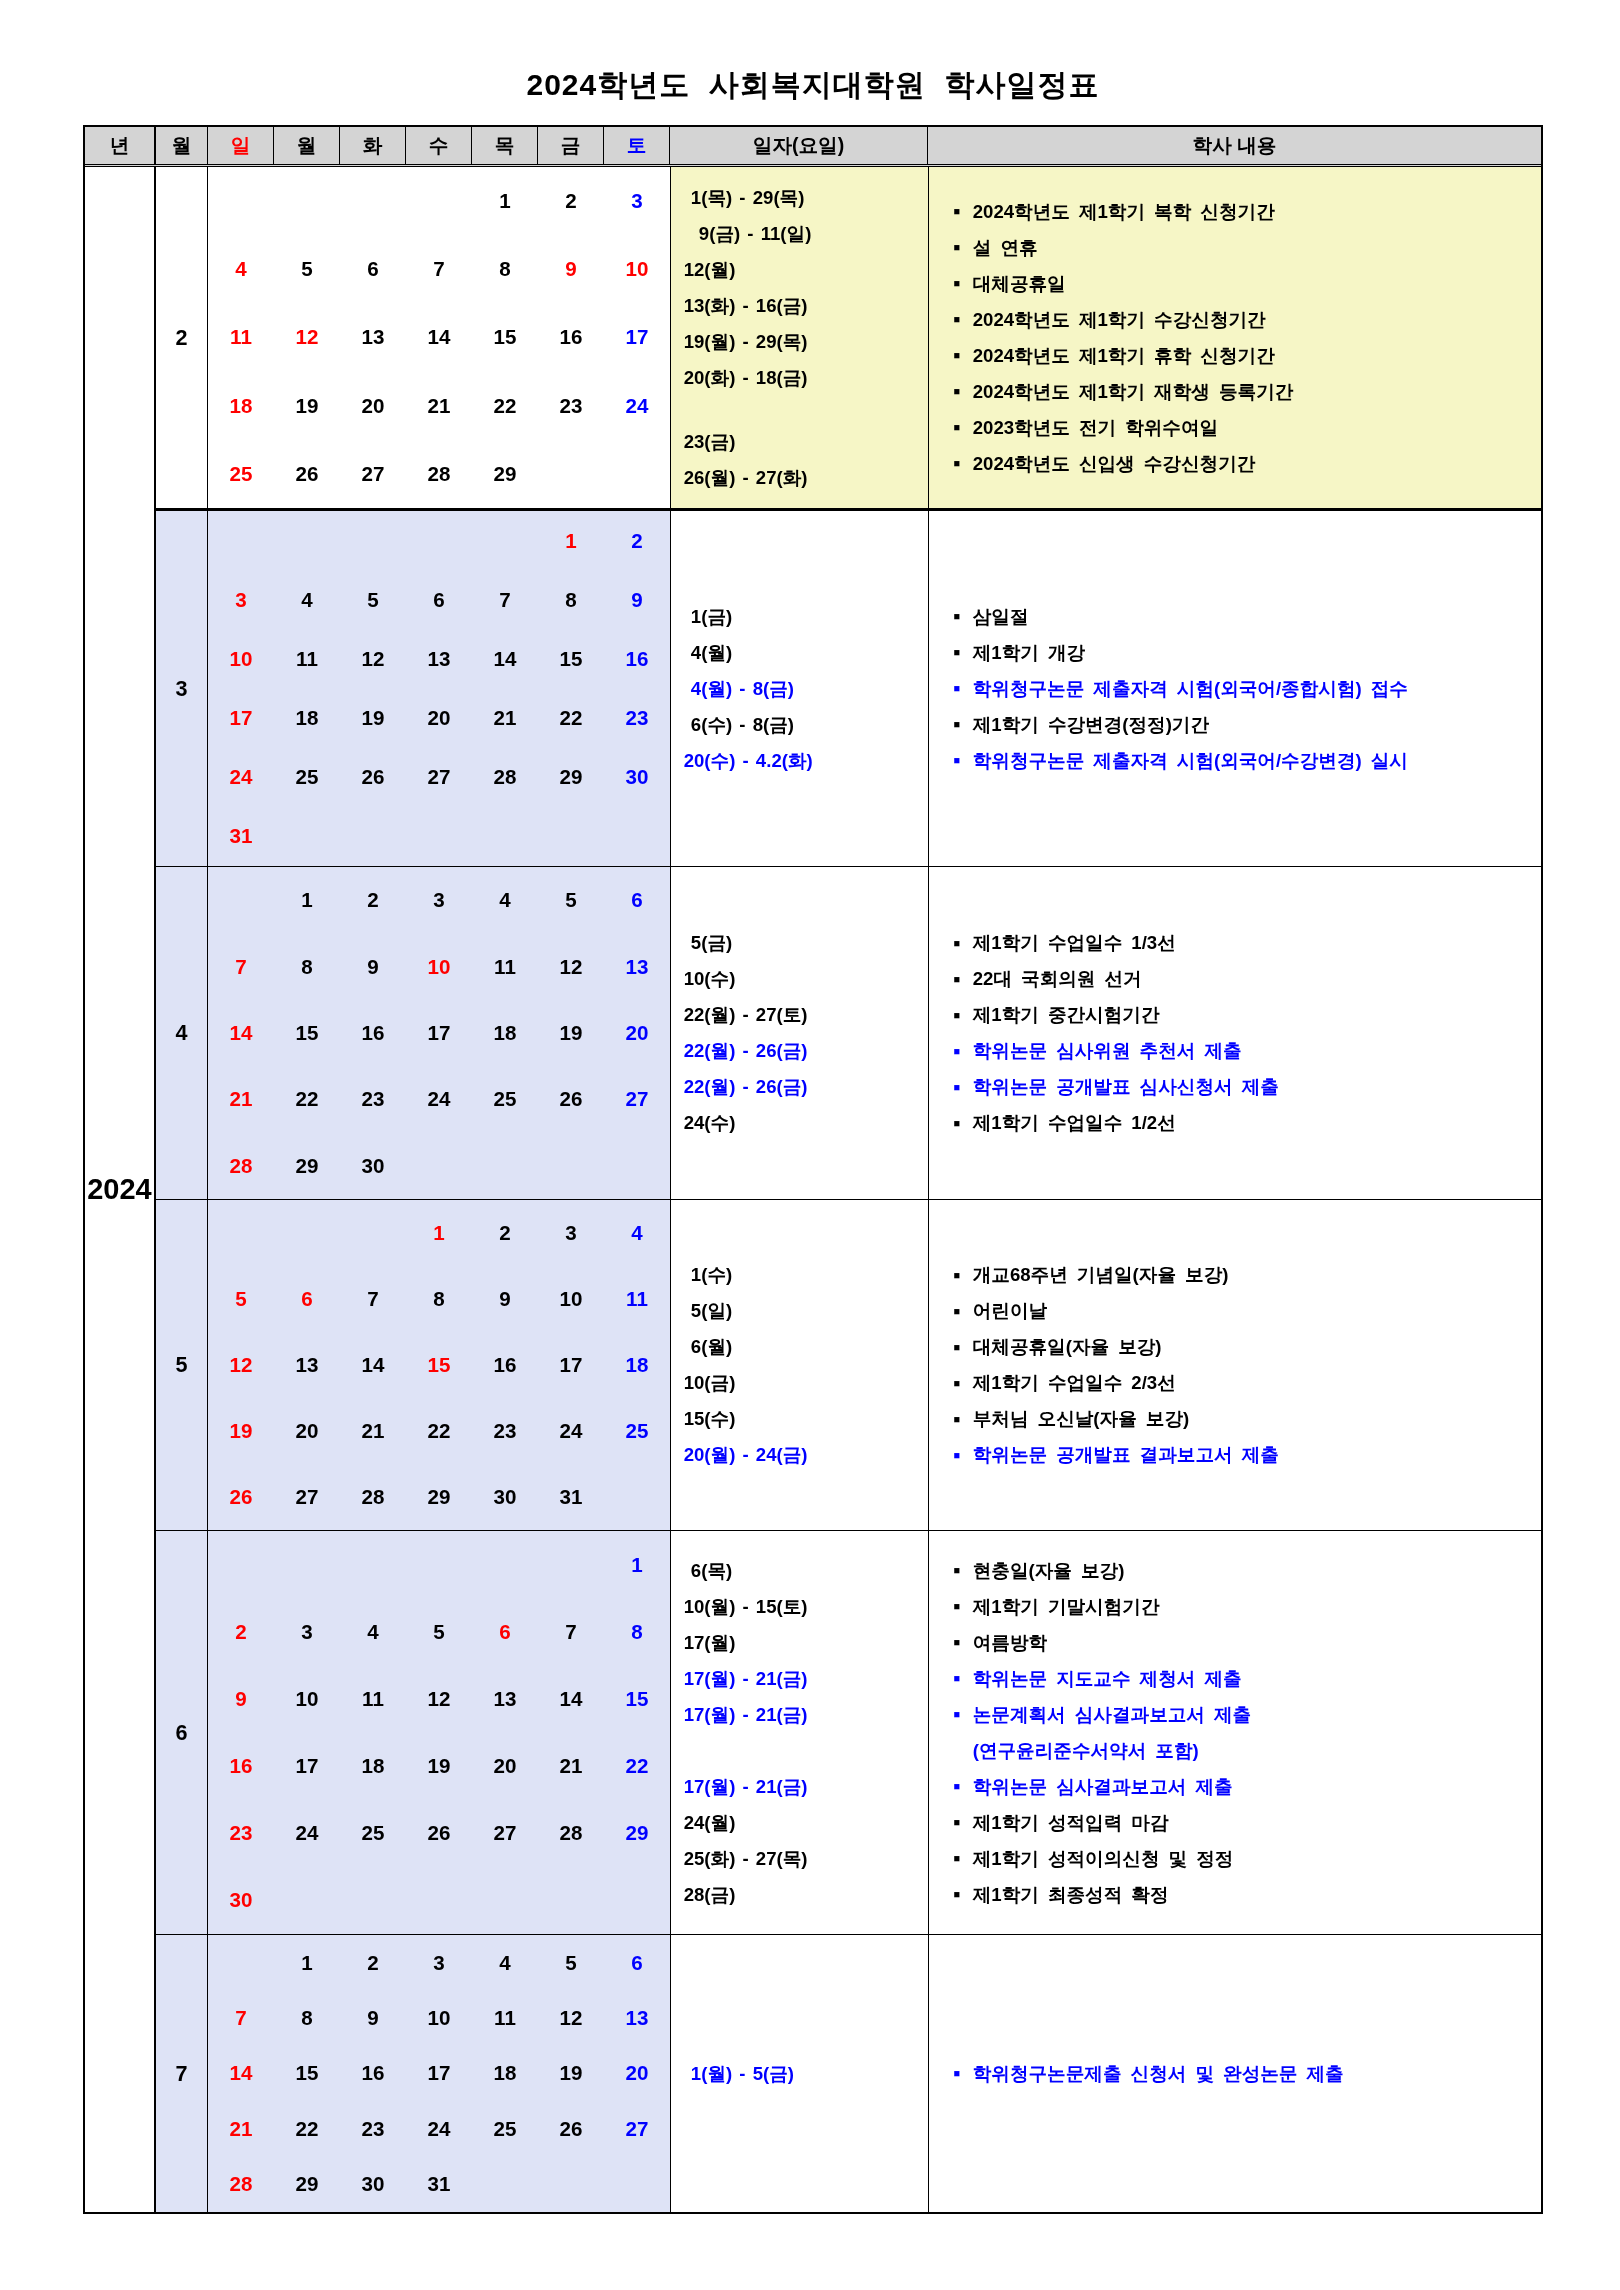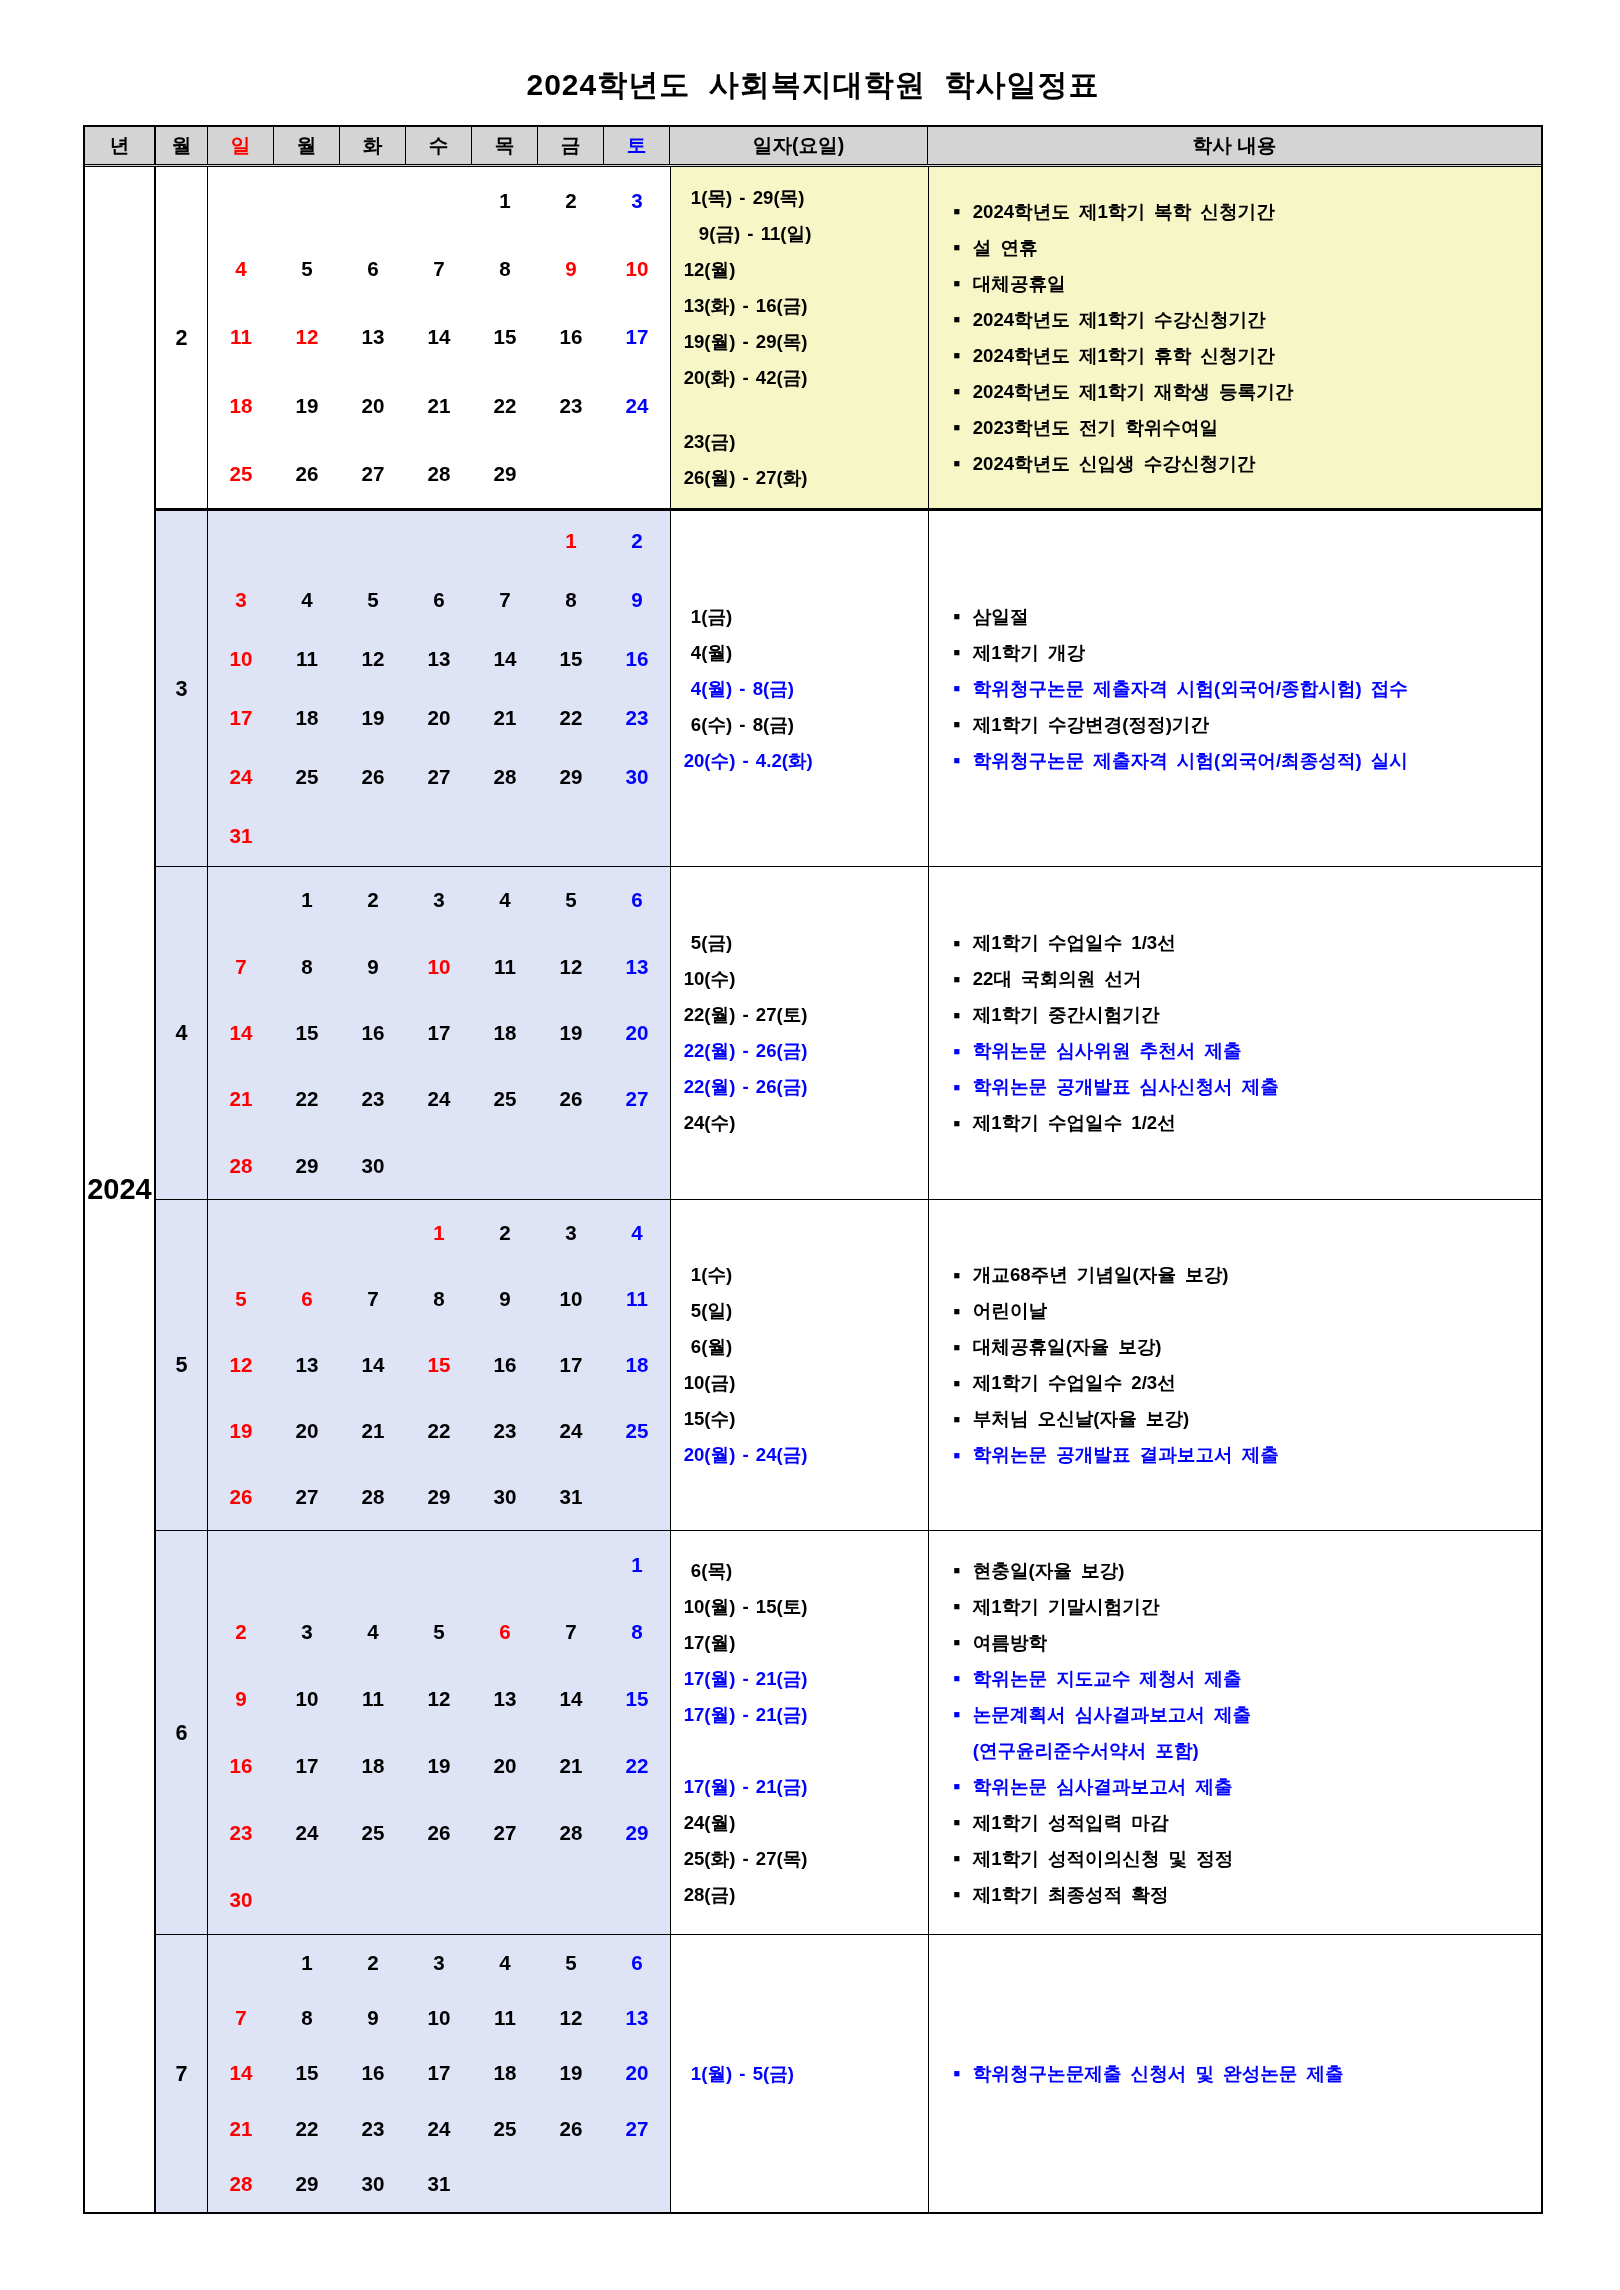--- a/index.html
+++ b/index.html
@@ -121,21 +121,21 @@
         <div class="day" style="color: var(--black);">29</div>
         <div class="day"></div>
         <div class="day"></div>
       </div>
       <div class="c dcol yel" style="grid-area: 1 / 4;">
         <div class="dline" style="color: var(--black);"> 1(목) - 29(목)</div>
         <div class="dline" style="color: var(--black); margin-left: 8px;"> 9(금) - 11(일)</div>
         <div class="dline" style="color: var(--black);">12(월)</div>
         <div class="dline" style="color: var(--black);">13(화) - 16(금)</div>
         <div class="dline" style="color: var(--black);">19(월) - 29(목)</div>
-        <div class="dline" style="color: var(--black);">20(화) - 42(금)</div>
+        <div class="dline" style="color: var(--black);">20(화) - 18(금)</div>
         <div class="dline" style="color: var(--black); margin-top: 28px;">23(금)</div>
         <div class="dline" style="color: var(--black);">26(월) - 27(화)</div>
       </div>
       <div class="c ecol yel" style="grid-area: 1 / 5;">
         <div class="eline" style="color: var(--black);"><span class="blt">■</span><span>2024학년도 제1학기 복학 신청기간</span></div>
         <div class="eline" style="color: var(--black);"><span class="blt">■</span><span>설 연휴</span></div>
         <div class="eline" style="color: var(--black);"><span class="blt">■</span><span>대체공휴일</span></div>
         <div class="eline" style="color: var(--black);"><span class="blt">■</span><span>2024학년도 제1학기 수강신청기간</span></div>
         <div class="eline" style="color: var(--black);"><span class="blt">■</span><span>2024학년도 제1학기 휴학 신청기간</span></div>
         <div class="eline" style="color: var(--black);"><span class="blt">■</span><span>2024학년도 제1학기 재학생 등록기간</span></div>
@@ -192,21 +192,21 @@
         <div class="dline" style="color: var(--black);"> 4(월)</div>
         <div class="dline" style="color: var(--blue);"> 4(월) - 8(금)</div>
         <div class="dline" style="color: var(--black);"> 6(수) - 8(금)</div>
         <div class="dline" style="color: var(--blue);">20(수) - 4.2(화)</div>
       </div>
       <div class="c ecol sep-thick" style="grid-area: 2 / 5;">
         <div class="eline" style="color: var(--black);"><span class="blt">■</span><span>삼일절</span></div>
         <div class="eline" style="color: var(--black);"><span class="blt">■</span><span>제1학기 개강</span></div>
         <div class="eline" style="color: var(--blue);"><span class="blt">■</span><span>학위청구논문 제출자격 시험(외국어/종합시험) 접수</span></div>
         <div class="eline" style="color: var(--black);"><span class="blt">■</span><span>제1학기 수강변경(정정)기간</span></div>
-        <div class="eline" style="color: var(--blue);"><span class="blt">■</span><span>학위청구논문 제출자격 시험(외국어/최종성적) 실시</span></div>
+        <div class="eline" style="color: var(--blue);"><span class="blt">■</span><span>학위청구논문 제출자격 시험(외국어/수강변경) 실시</span></div>
       </div>
       <div class="c mn lav sep" style="grid-area: 3 / 2;">4</div>
       <div class="c calgrid lav sep" style="grid-area: 3 / 3; grid-template-rows: repeat(5, 1fr);">
         <div class="day"></div>
         <div class="day" style="color: var(--black);">1</div>
         <div class="day" style="color: var(--black);">2</div>
         <div class="day" style="color: var(--black);">3</div>
         <div class="day" style="color: var(--black);">4</div>
         <div class="day" style="color: var(--black);">5</div>
         <div class="day" style="color: var(--blue);">6</div>

